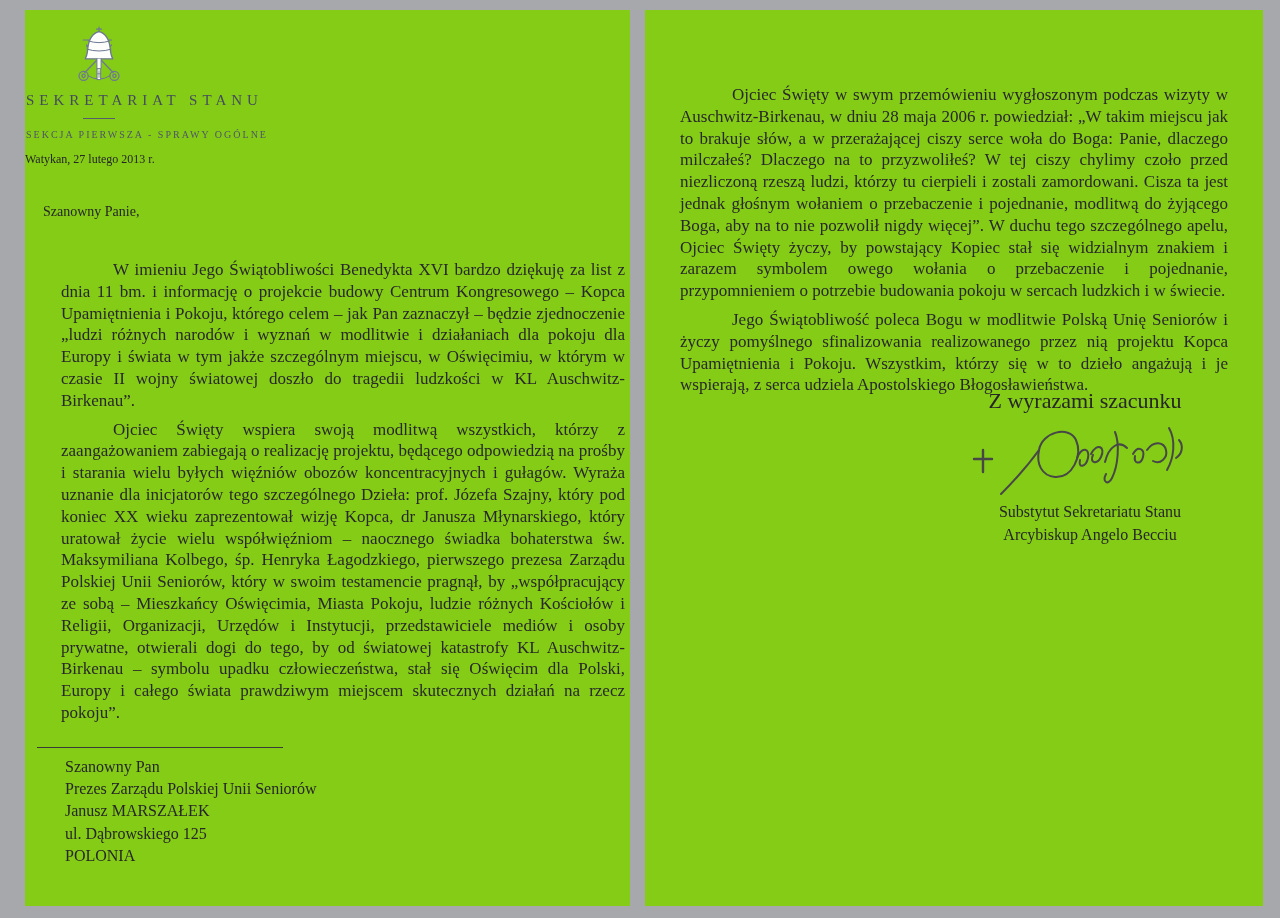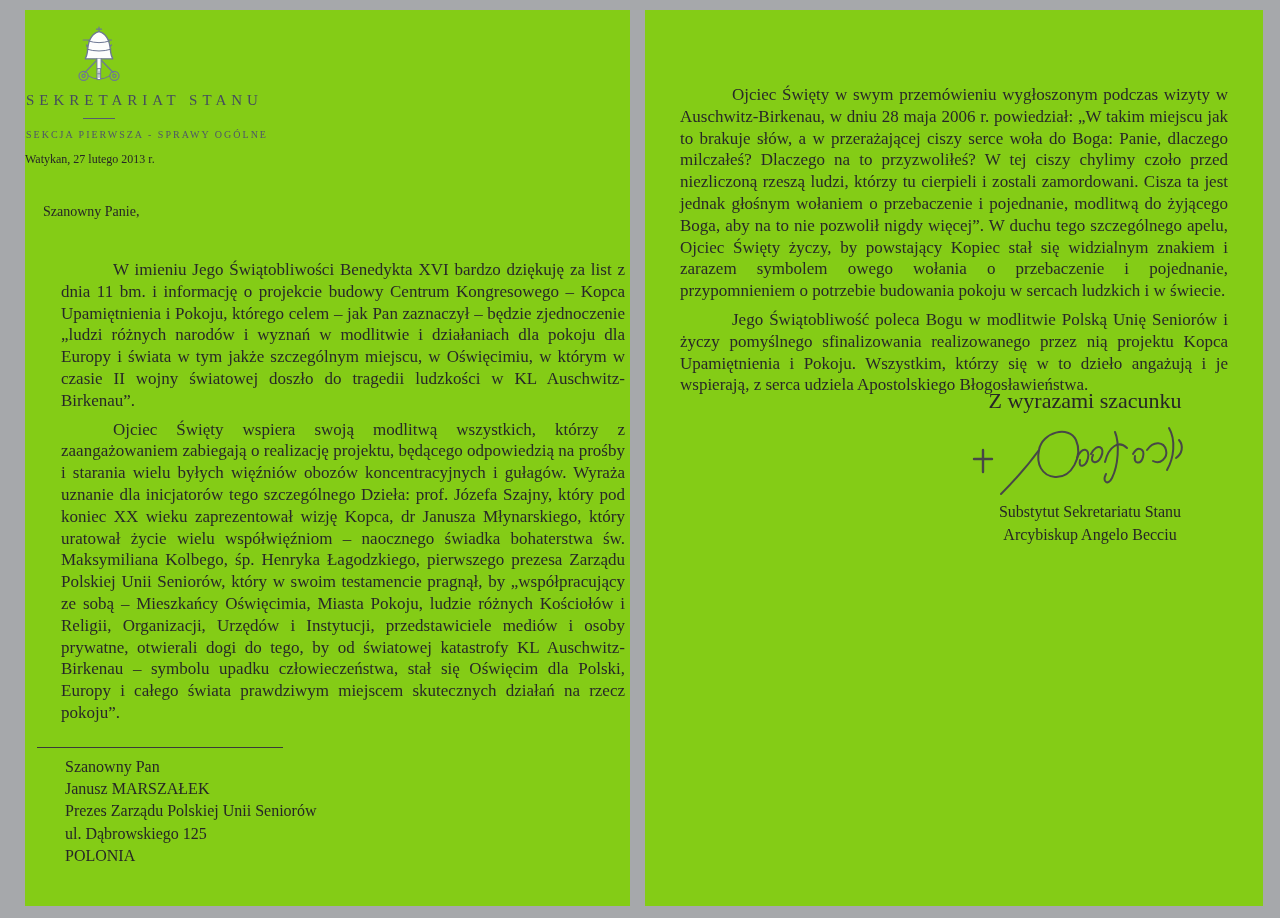--- a/index.html
+++ b/index.html
@@ -101,22 +101,22 @@
   <div class="salutation">Szanowny Panie,</div>
 
   <div class="bodytext" id="p1-body">
     <p>W imieniu Jego Świątobliwości Benedykta XVI bardzo dziękuję za list z dnia 11 bm. i informację o projekcie budowy Centrum Kongresowego – Kopca Upamiętnienia i Pokoju, którego celem – jak Pan zaznaczył – będzie zjednoczenie „ludzi różnych narodów i wyznań w modlitwie i działaniach dla pokoju dla Europy i świata w tym jakże szczególnym miejscu, w Oświęcimiu, w którym w czasie II wojny światowej doszło do tragedii ludzkości w KL Auschwitz-Birkenau”.</p>
     <p>Ojciec Święty wspiera swoją modlitwą wszystkich, którzy z zaangażowaniem zabiegają o realizację projektu, będącego odpowiedzią na prośby i starania wielu byłych więźniów obozów koncentracyjnych i gułagów. Wyraża uznanie dla inicjatorów tego szczególnego Dzieła: prof. Józefa Szajny, który pod koniec XX wieku zaprezentował wizję Kopca, dr Janusza Młynarskiego, który uratował życie wielu współwięźniom – naocznego świadka bohaterstwa św. Maksymiliana Kolbego, śp. Henryka Łagodzkiego, pierwszego prezesa Zarządu Polskiej Unii Seniorów, który w swoim testamencie pragnął, by „współpracujący ze sobą – Mieszkańcy Oświęcimia, Miasta Pokoju, ludzie różnych Kościołów i Religii, Organizacji, Urzędów i Instytucji, przedstawiciele mediów i osoby prywatne, otwierali dogi do tego, by od światowej katastrofy KL Auschwitz-Birkenau – symbolu upadku człowieczeństwa, stał się Oświęcim dla Polski, Europy i całego świata prawdziwym miejscem skutecznych działań na rzecz pokoju”.</p>
   </div>
 
   <div class="addr-rule"></div>
   <div class="recipient">
     <div>Szanowny Pan</div>
+    <div>Prezes Zarządu Polskiej Unii Seniorów</div>
     <div>Janusz MARSZAŁEK</div>
-    <div>Prezes Zarządu Polskiej Unii Seniorów</div>
     <div>ul. Dąbrowskiego 125</div>
     <div>POLONIA</div>
   </div>
 </div>
 
 <div class="page" id="page2">
 
   <div class="bodytext" id="p2-body">
     <p>Ojciec Święty w swym przemówieniu wygłoszonym podczas wizyty w Auschwitz-Birkenau, w dniu 28 maja 2006 r. powiedział: „W takim miejscu jak to brakuje słów, a w przerażającej ciszy serce woła do Boga: Panie, dlaczego milczałeś? Dlaczego na to przyzwoliłeś? W tej ciszy chylimy czoło przed niezliczoną rzeszą ludzi, którzy tu cierpieli i zostali zamordowani. Cisza ta jest jednak głośnym wołaniem o przebaczenie i pojednanie, modlitwą do żyjącego Boga, aby na to nie pozwolił nigdy więcej”. W duchu tego szczególnego apelu, Ojciec Święty życzy, by powstający Kopiec stał się widzialnym znakiem i zarazem symbolem owego wołania o przebaczenie i pojednanie, przypomnieniem o potrzebie budowania pokoju w sercach ludzkich i w świecie.</p>
     <p>Jego Świątobliwość poleca Bogu w modlitwie Polską Unię Seniorów i życzy pomyślnego sfinalizowania realizowanego przez nią projektu Kopca Upamiętnienia i Pokoju. Wszystkim, którzy się w to dzieło angażują i je wspierają, z serca udziela Apostolskiego Błogosławieństwa.</p>

